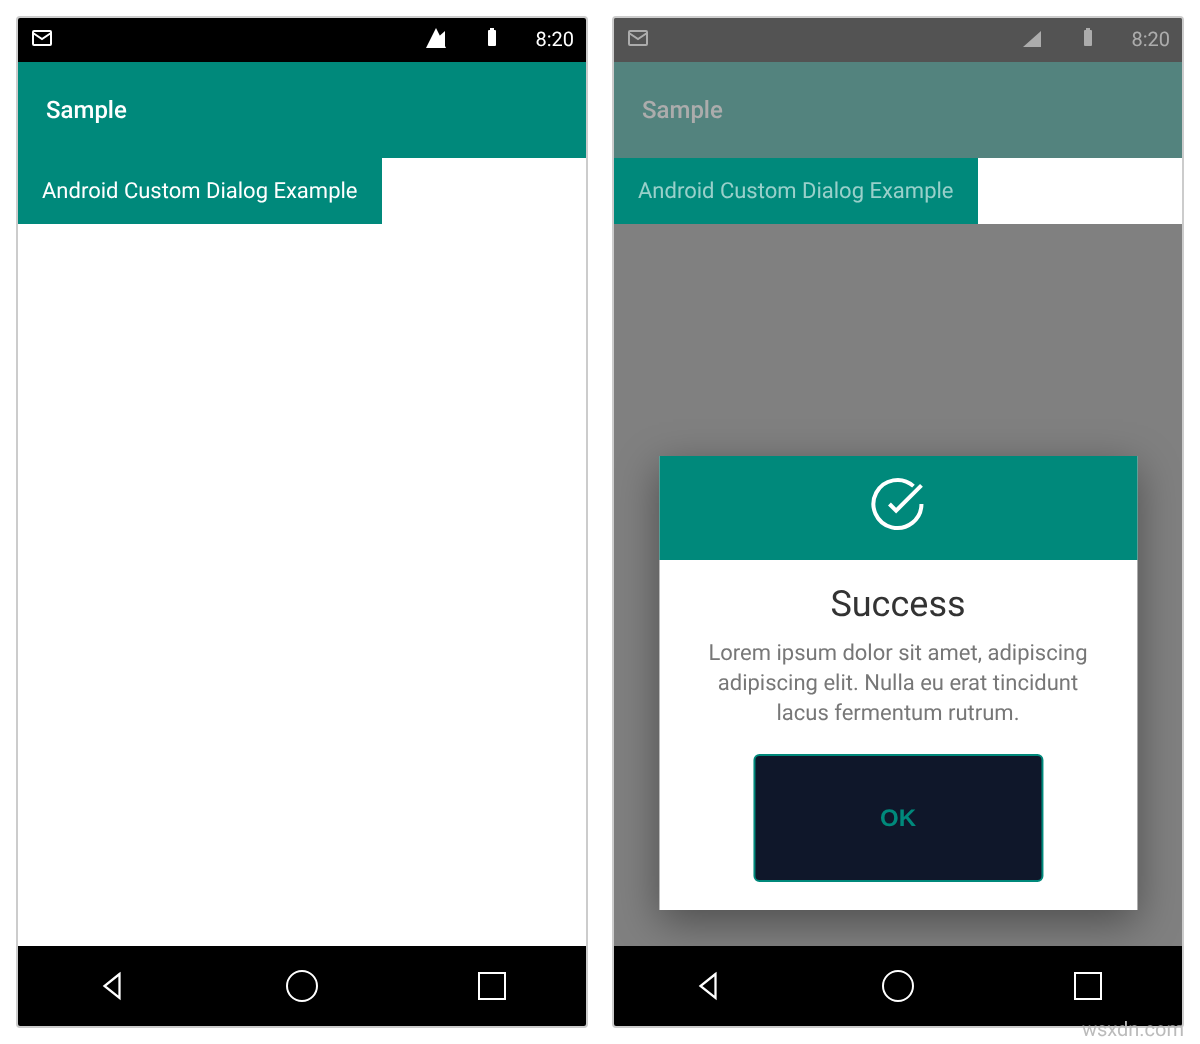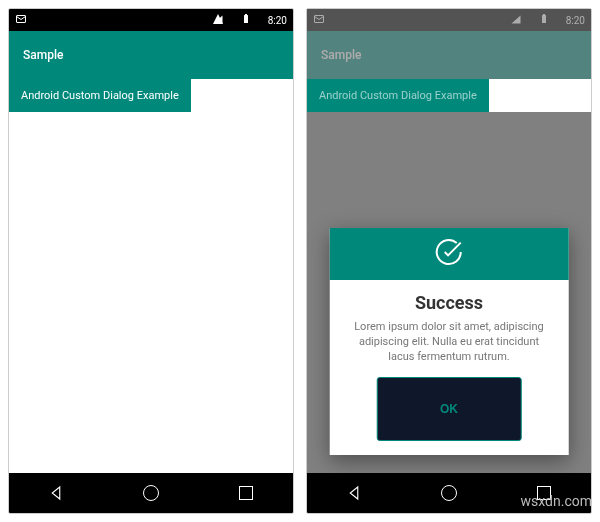--- a/index.html
+++ b/index.html
@@ -112,21 +112,21 @@
       justify-content: center;
     }
     .dialog-body {
       padding: 12px 16px 14px;
       text-align: center;
     }
     .dialog-title {
       font-size: 18px;
       color: #333;
       margin-bottom: 6px;
-      font-weight: 700;
+      font-weight: 400;
     }
     .dialog-msg {
       font-size: 11px;
       color: #777;
       line-height: 1.4;
       margin-bottom: 12px;
     }
     .dialog-btn {
       border: 1.5px solid #00897b;
       color: #00897b;
@@ -136,22 +136,22 @@
       padding: 24px 0;
       width: 70%;
       margin: 0 auto;
       border-radius: 3px;
       cursor: pointer;
       display: block;
     }
     .watermark {
       position: fixed;
       right: 8px;
-      bottom: 13px;
-      font-size: 14px;
+      bottom: 1px;
+      font-size: 10px;
       color: #bbb;
     }
   </style>
 </head>
 <body>
 
 <div class="phone">
   <div class="status-bar">
     <div class="status-left">
       <span>

